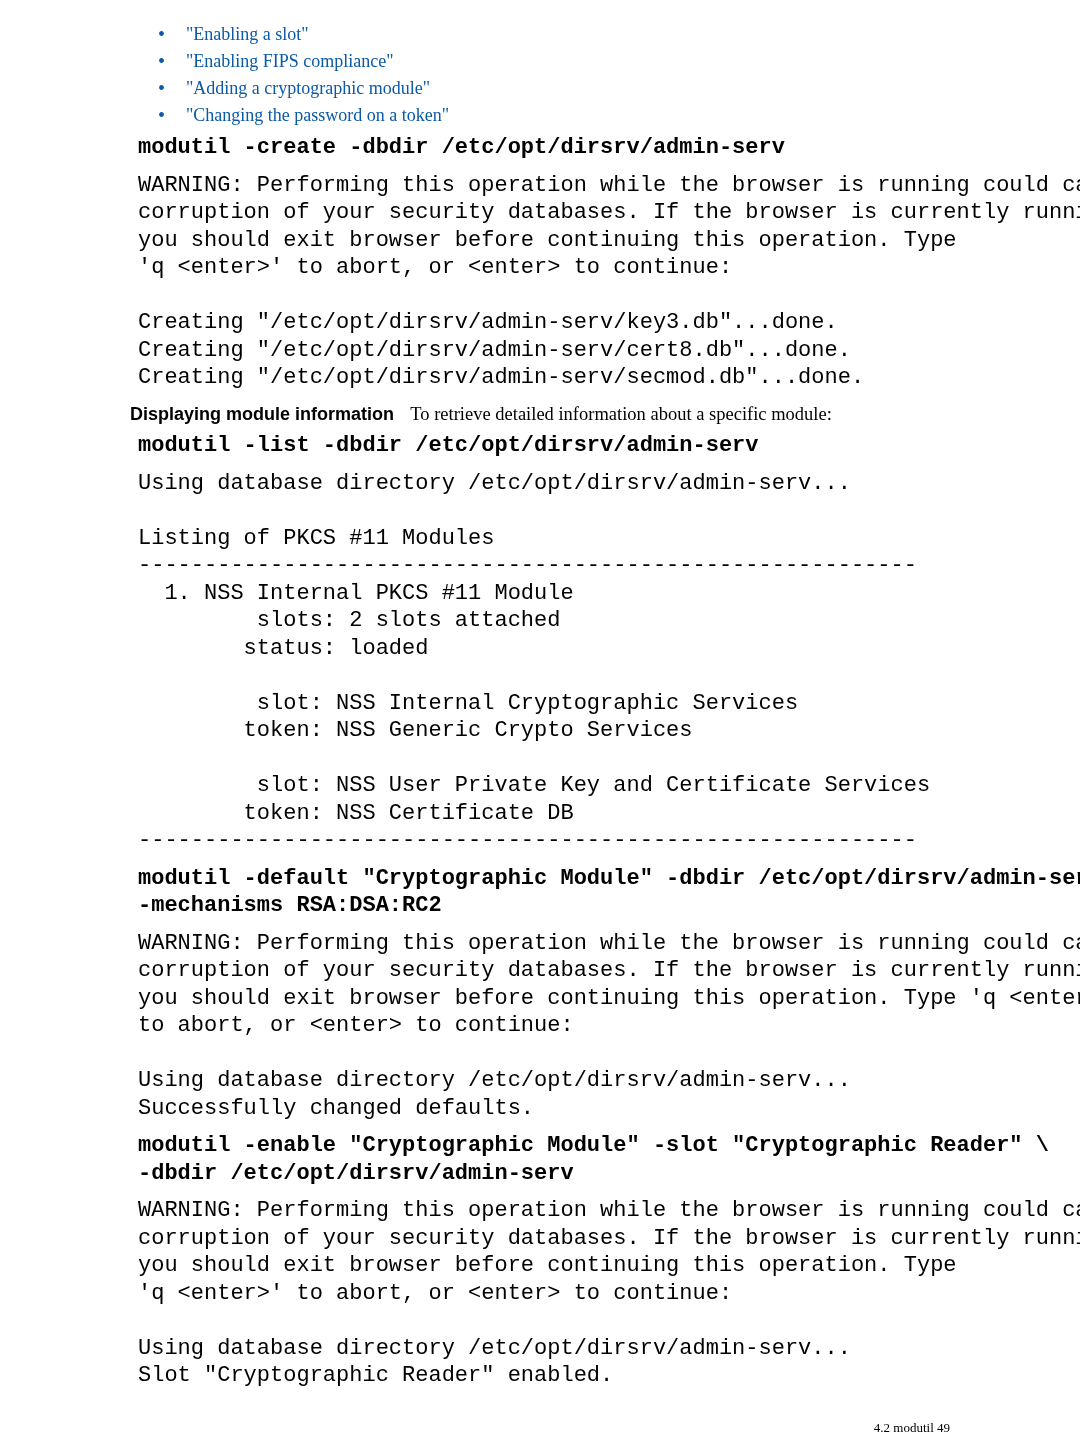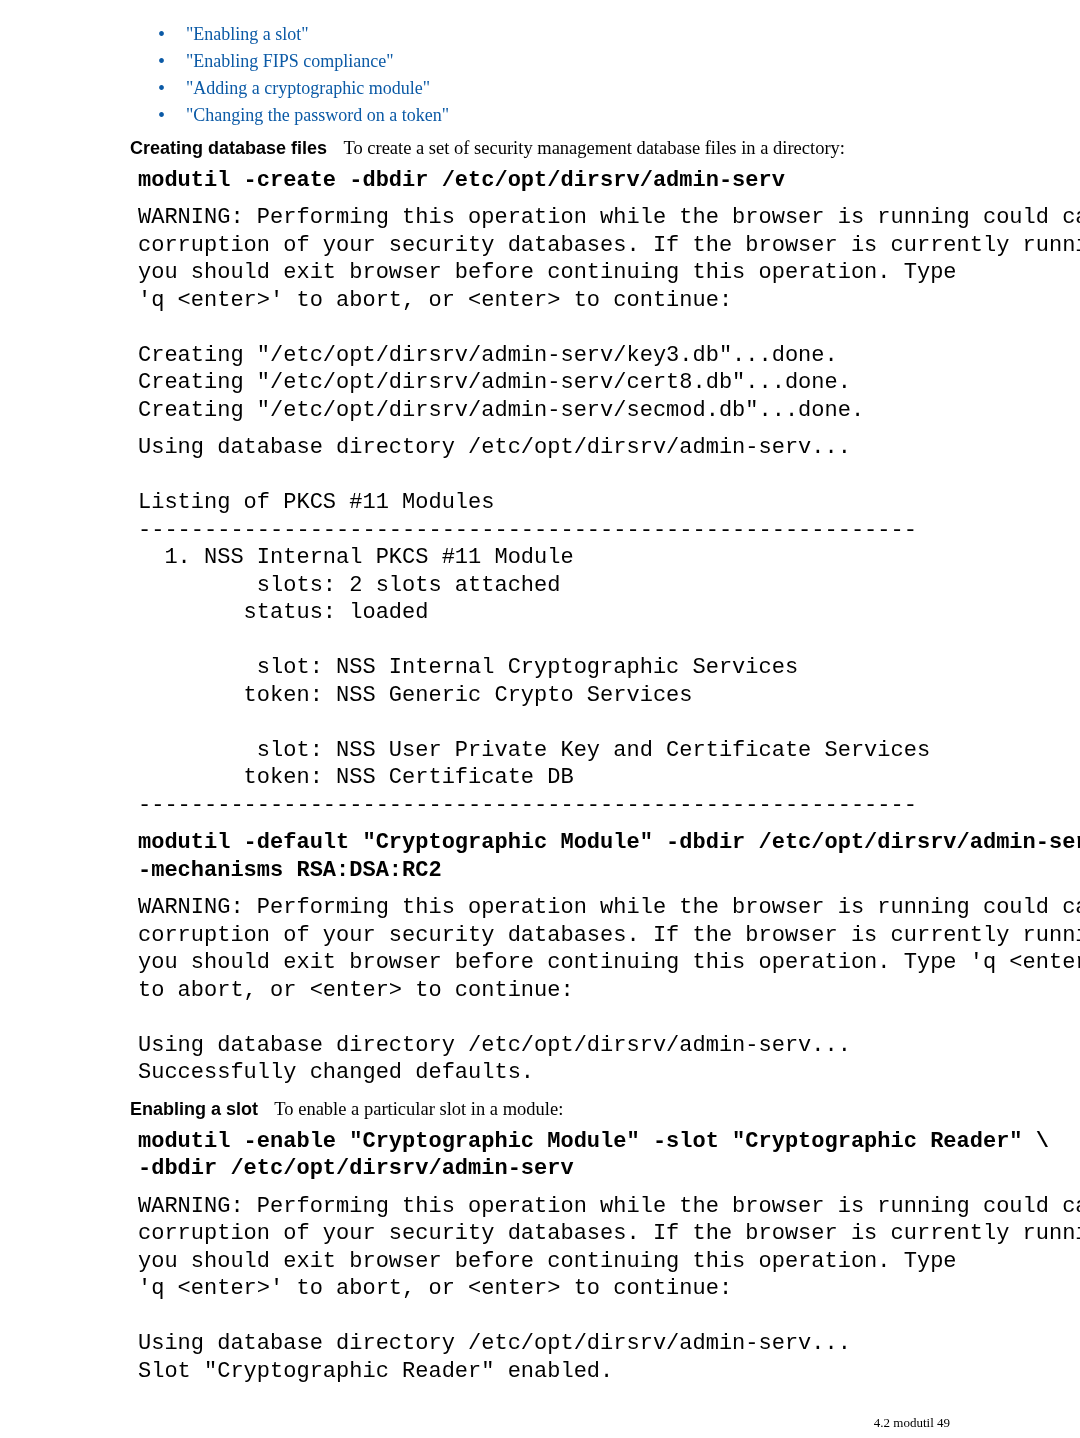--- a/index.html
+++ b/index.html
@@ -71,34 +71,35 @@
 
 <div class="page">
 
   <ul class="toc">
     <li><span class="q">"Enabling a slot"</span></li>
     <li><span class="q">"Enabling FIPS compliance"</span></li>
     <li><span class="q">"Adding a cryptographic module"</span></li>
     <li><span class="q">"Changing the password on a token"</span></li>
   </ul>
 
-  <div class="section-intro">
-    <span class="run-in">Creating database files</span>
-    <span class="serif">To create a set of security management database files in a directory:</span>
-  </div>
   <pre class="cmd">modutil -create -dbdir /etc/opt/dirsrv/admin-serv</pre>
   <pre>WARNING: Performing this operation while the browser is running could cause
 corruption of your security databases. If the browser is currently running,
 you should exit browser before continuing this operation. Type 
 'q &lt;enter&gt;' to abort, or &lt;enter&gt; to continue: 
 
 Creating "/etc/opt/dirsrv/admin-serv/key3.db"...done.
 Creating "/etc/opt/dirsrv/admin-serv/cert8.db"...done.
 Creating "/etc/opt/dirsrv/admin-serv/secmod.db"...done.</pre>
 
+  <div class="section-intro">
+    <span class="run-in">Displaying module information</span>
+    <span class="serif">To retrieve detailed information about a specific module:</span>
+  </div>
+  <pre class="cmd">modutil -list -dbdir /etc/opt/dirsrv/admin-serv</pre>
   <pre>Using database directory /etc/opt/dirsrv/admin-serv...
 
 Listing of PKCS #11 Modules
 -----------------------------------------------------------
   1. NSS Internal PKCS #11 Module
          slots: 2 slots attached
         status: loaded
 
          slot: NSS Internal Cryptographic Services
         token: NSS Generic Crypto Services
@@ -110,24 +111,20 @@
   <pre class="cmd">modutil -default "Cryptographic Module" -dbdir /etc/opt/dirsrv/admin-serv  \
 -mechanisms RSA:DSA:RC2</pre>
   <pre>WARNING: Performing this operation while the browser is running could cause
 corruption of your security databases. If the browser is currently running,
 you should exit browser before continuing this operation. Type 'q &lt;enter&gt;'
 to abort, or &lt;enter&gt; to continue: 
 
 Using database directory /etc/opt/dirsrv/admin-serv...
 Successfully changed defaults.</pre>
 
-  <div class="section-intro">
-    <span class="run-in">Enabling a slot</span>
-    <span class="serif">To enable a particular slot in a module:</span>
-  </div>
   <pre class="cmd">modutil -enable "Cryptographic Module" -slot "Cryptographic Reader" \
 -dbdir /etc/opt/dirsrv/admin-serv</pre>
   <pre>WARNING: Performing this operation while the browser is running could cause
 corruption of your security databases. If the browser is currently running,
 you should exit browser before continuing this operation. Type 
 'q &lt;enter&gt;' to abort, or &lt;enter&gt; to continue: 
 
 Using database directory /etc/opt/dirsrv/admin-serv...
 Slot "Cryptographic Reader" enabled.</pre>
 

